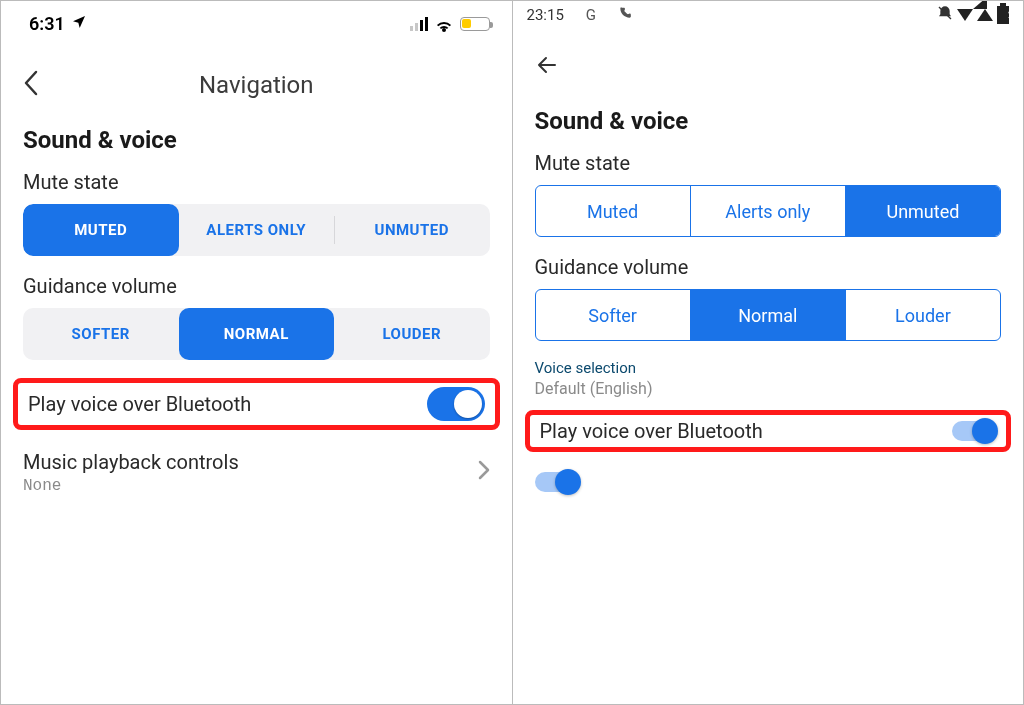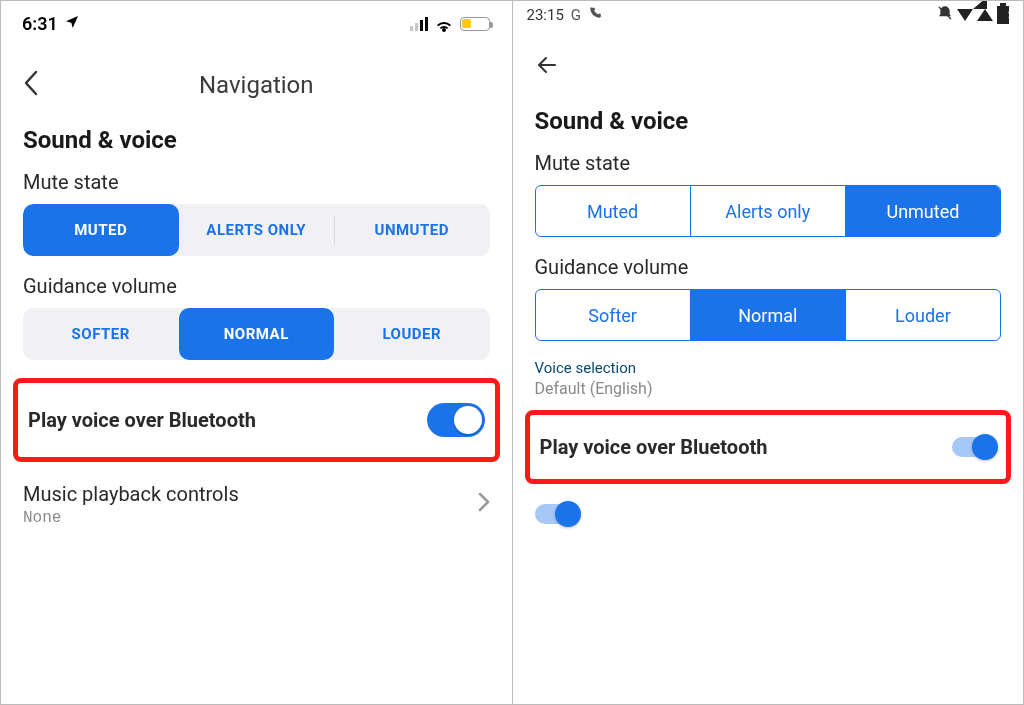--- a/index.html
+++ b/index.html
@@ -17,38 +17,38 @@
     background: #fff;
   }
   .phone + .phone { border-left: 1px solid #bbb; }
   .inner { padding: 10px 22px 0 22px; }
 
   
   .ios-status {
     display: flex;
     justify-content: space-between;
     align-items: center;
-    padding: 12px 22px 8px 21px;
+    padding: 12px 22px 8px 28px;
     font-weight: 600;
     font-size: 18px;
     gap: 8px;
   }
   .ios-status-left { display: flex; align-items: center; gap: 6px; }
   .ios-status-right { display: flex; align-items: center; gap: 6px; }
 
   
   .and-status {
     display: flex;
     justify-content: space-between;
     align-items: center;
     padding: 4px 14px 0 14px;
     font-size: 15px;
     color: #333;
   }
-  .and-status-left { display: flex; align-items: center; gap: 7px; }
+  .and-status-left { display: flex; align-items: center; gap: 22px; }
   .and-status-right { display: flex; align-items: center; gap: 4px; }
 
   
   .topbar {
     display: flex;
     align-items: center;
     padding: 18px 0 22px 0;
   }
   .topbar .back { width: 36px; }
   .topbar .title {
@@ -175,21 +175,21 @@
     box-shadow: 0 1px 3px rgba(0,0,0,0.25);
   }
 
   
   .highlight {
     border: 5px solid #ff1a1a;
     border-radius: 8px;
     margin: 4px -10px;
     padding: 0 10px;
   }
-  .highlight .row { padding: 20px 0; font-weight: bold; }
+  .highlight .row { padding: 4px 0; }
 
   
   .subsetting { margin: 6px 0 12px 0; }
   .subsetting .t1 { font-size: 15px; color: #0c4a6e; }
   .subsetting .t2 { font-size: 16px; color: #8a8a8a; margin-top: 2px; }
 
   .chevron { color: #9a9a9a; font-size: 22px; }
 
   
   .sig { display: inline-flex; align-items: flex-end; gap: 2px; }

